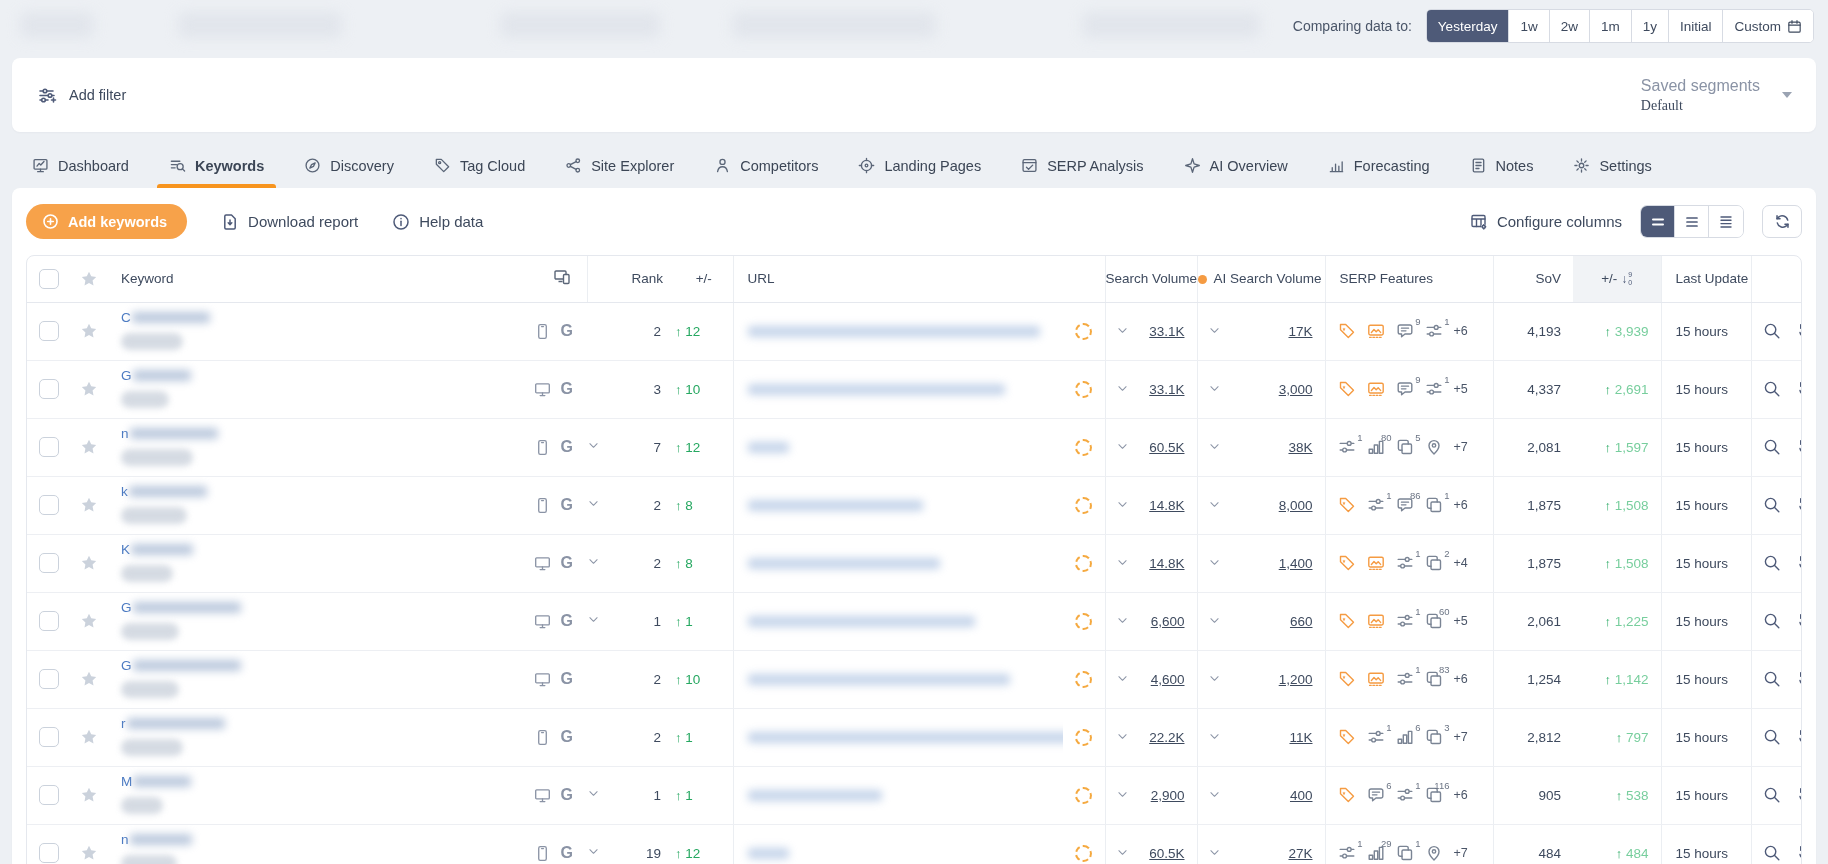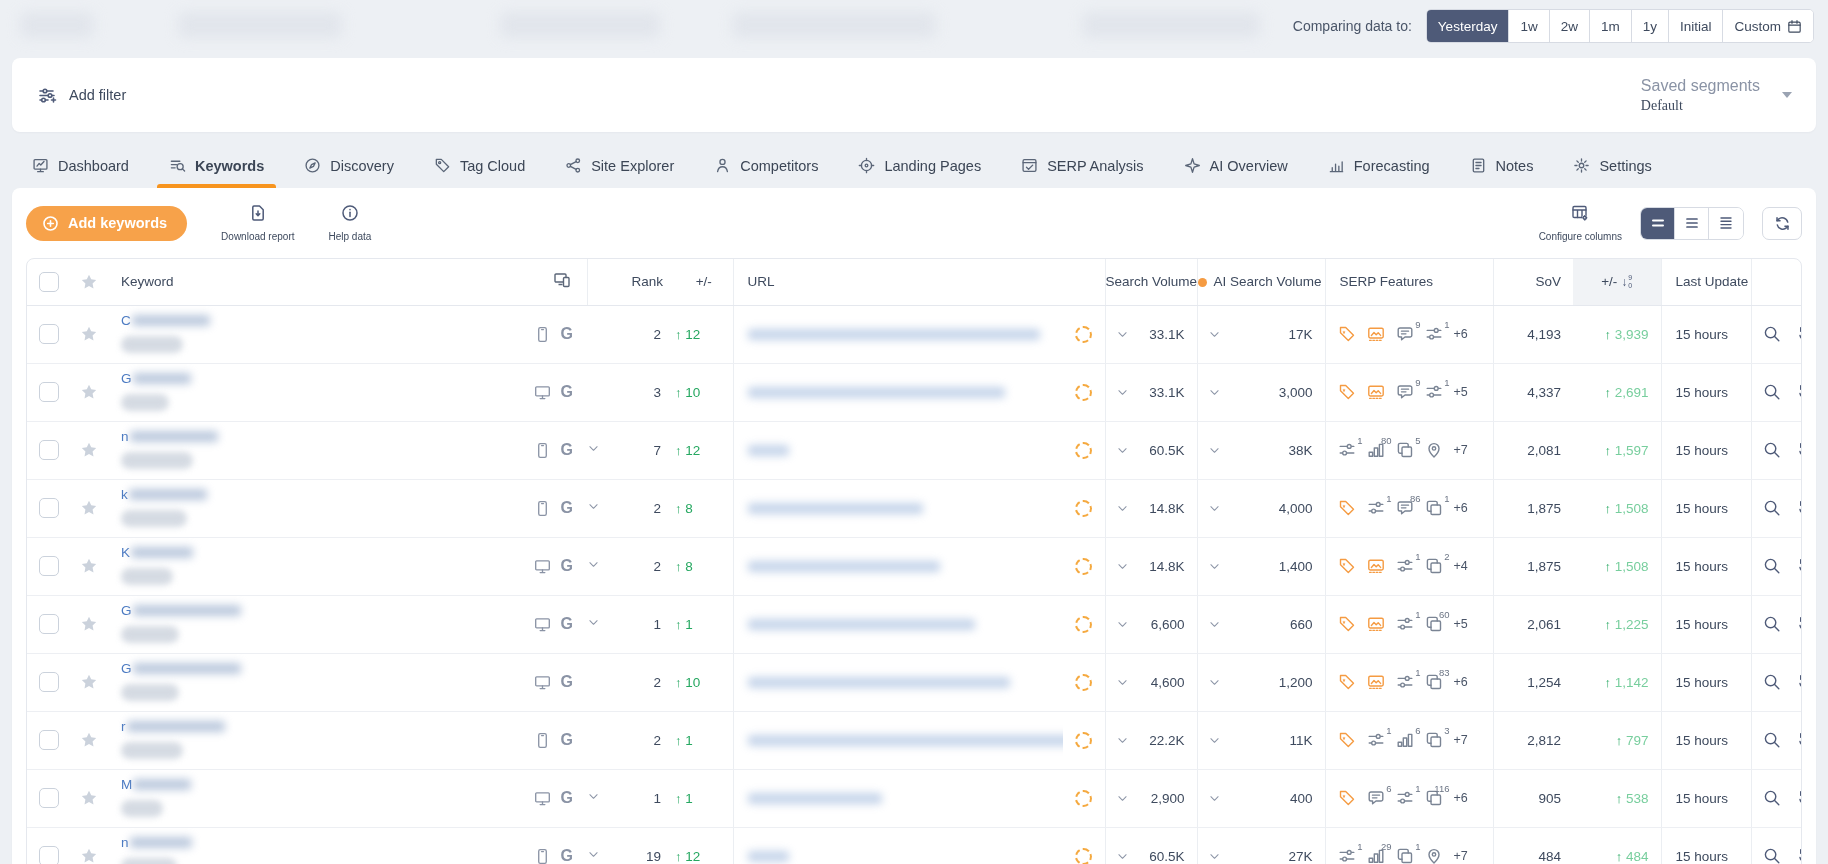--- a/index.html
+++ b/index.html
@@ -43,22 +43,22 @@
     height:4px; background:#F7941E; border-radius:3px 3px 0 0; }
 
   
   .main-card { background:#fff; margin:0 12px; border-radius:8px 8px 0 0; height:716px;
     padding:16px 14px 0; box-shadow:0 1px 2px rgba(40,50,70,.04); }
   .toolbar { display:flex; align-items:center; }
   .btn-orange { display:flex; align-items:center; gap:9px; background:#F7A24A; color:#fff;
     border:none; border-radius:18px; height:35px; padding:0 20px 0 16px; font-size:14.5px;
     font-weight:bold; cursor:pointer; font-family:inherit; }
   .btn-orange svg { width:17px; height:17px; }
-  .tool-link { display:flex; align-items:center; gap:9px; font-size:10px; color:#3E4A5E;
-    margin-left:34px; cursor:pointer;flex-direction:column; }
+  .tool-link { display:flex; align-items:center; gap:9px; font-size:15px; color:#3E4A5E;
+    margin-left:34px; cursor:pointer; }
   .tool-link svg { width:18px; height:18px; color:#4E5A78; }
   .toolbar-right { margin-left:auto; display:flex; align-items:center; gap:18px; }
   .density { display:flex; border:1px solid #D7DBE3; border-radius:7px; overflow:hidden; }
   .dens-btn { width:34px; height:31px; display:flex; align-items:center; justify-content:center;
     background:#fff; border:none; border-right:1px solid #D7DBE3; cursor:pointer; color:#4E5A78; }
   .dens-btn:last-child { border-right:none; }
   .dens-btn.selected { background:#4E5A78; color:#fff; }
   .dens-btn svg { width:16px; height:16px; }
   .btn-square { width:40px; height:33px; border:1px solid #D7DBE3; border-radius:7px; background:#fff;
     display:flex; align-items:center; justify-content:center; color:#4E5A78; cursor:pointer; }
@@ -94,21 +94,21 @@
   .rank-cell { display:flex; align-items:center; }
   .expander { width:26px; display:inline-flex; justify-content:flex-start; color:#8A93A5; cursor:pointer; }
   .expander svg { width:13px; height:13px; }
   .rank-val { margin-left:auto; padding-right:14px; }
   .up { color:#26A861; font-size:13px; }
   .delta-green { color:#26A861; }
   .delta-mint { color:#77CE9D; }
 
   .dashed-circle { display:inline-block; width:17px; height:17px; border:2px dashed #F5A93F;
     border-radius:50%; vertical-align:middle; }
-  .vol-cell { display:flex; align-items:center; padding:0 12px 0 10px; }
+  .vol-cell { display:flex; align-items:flex-start; padding:0 12px 0 10px;text-decoration:underline; }
   .vol-cell .chev { color:#8A93A5; cursor:pointer; display:inline-flex; }
   .vol-cell .chev svg { width:13px; height:13px; }
   .vol-val { margin-left:auto; }
 
   .serp-cell { display:flex; align-items:center; gap:11px; padding-left:12px; }
   .serp-ic { position:relative; display:inline-flex; cursor:pointer; }
   .serp-ic svg { width:18px; height:18px; }
   .serp-ic.orange { color:#F59B42; } .serp-ic.gray { color:#7A8494; }
   .serp-ic .sup { position:absolute; top:-6px; right:-7px; font-style:normal; font-size:9.5px; color:#6B7484; }
   .serp-more { font-size:12.5px; color:#4A5568; }
@@ -813,21 +813,21 @@
                 <span class="vol-val">14.8K</span>
               </div>
             </td>
     <td class="b-r">
               <div class="vol-cell">
                 <span class="chev">
                   <svg viewBox="0 0 18 18" fill="none" stroke="currentColor" stroke-width="1.4" stroke-linecap="round" stroke-linejoin="round">
                     <path d="M4 6.5l5 5 5-5"></path>
                   </svg>
                 </span>
-                <span class="vol-val">4,000</span>
+                <span class="vol-val">8,000</span>
               </div>
             </td>
     <td class="b-r">
               <div class="serp-cell">
                 <span class="serp-ic orange">
                   <svg viewBox="0 0 18 18" fill="none" stroke="currentColor" stroke-width="1.4" stroke-linecap="round" stroke-linejoin="round">
                     <path d="M2.5 2.5h5.2l7.8 7.8-5.2 5.2-7.8-7.8z"></path>
                     <path d="M6 5.4l.4 1.2 1.2.1-.9.9.3 1.2L6 8.2l-1 .6.3-1.2-.9-.9 1.2-.1z" fill="currentColor" stroke="none"></path>
                   </svg>
                 </span>

